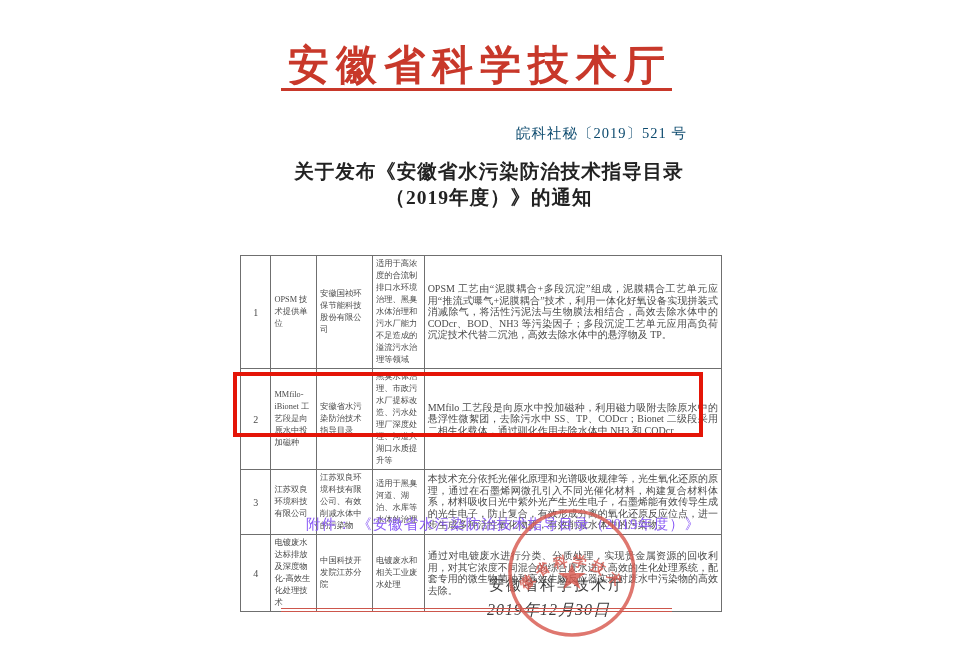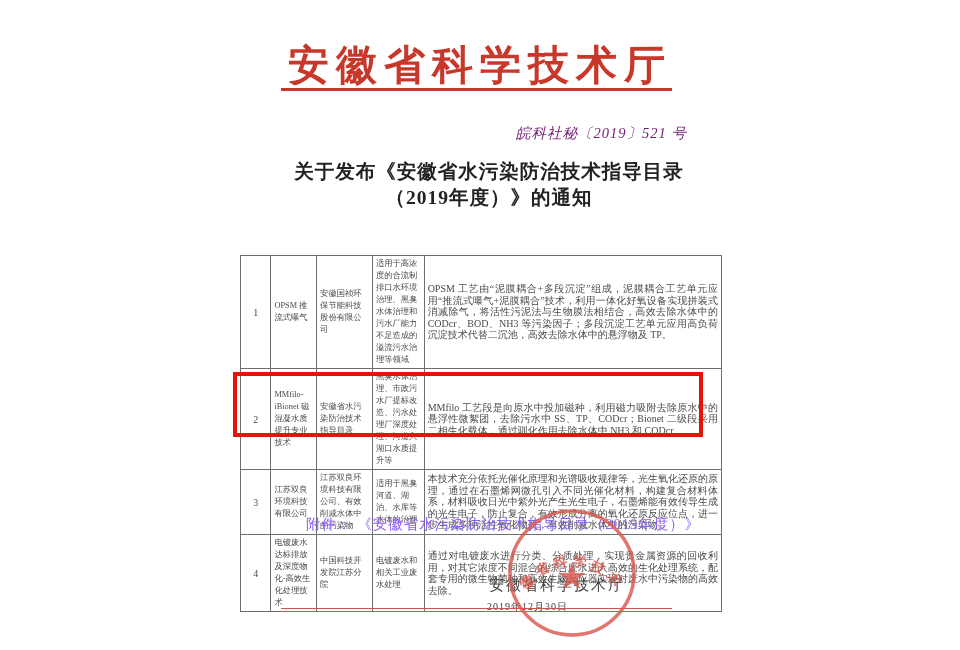--- a/index.html
+++ b/index.html
@@ -9,21 +9,21 @@
   }
   
   .letterhead{
     position:absolute;top:38px;left:0;width:100%;text-align:center;
     font-size:41px;font-weight:bold;color:#c8382a;letter-spacing:7px;
   }
   .red-rule{
     position:absolute;top:88px;left:281px;width:391px;height:3px;background:#c8382a;
   }
   .doc-number{
-    position:absolute;top:124px;left:516px;font-size:14.5px;color:#701a75;letter-spacing:1px;font-style:italic;
+    position:absolute;top:124px;left:516px;font-size:14.5px;color:#0c4a6e;letter-spacing:1px;
   }
   
   .notice-title{
     position:absolute;top:159px;left:0;width:978px;text-align:center;
     font-size:19.5px;font-weight:bold;color:#222;line-height:26px;letter-spacing:1px;
   }
   
   .doc-table{
     position:absolute;top:255px;left:240px;width:482px;
     border-collapse:collapse;table-layout:fixed;
@@ -41,21 +41,21 @@
   td.c-summary{line-height:11.5px;font-size:10px;text-align:justify;vertical-align:middle;}
   tr.r1{height:57px;} tr.r2{height:45px;} tr.r3{height:57px;} tr.r4{height:77px;}
   
   .highlight-box{
     position:absolute;left:233px;top:372px;width:462px;height:57px;
     border:4px solid #e41507;pointer-events:none;
   }
   
   .attachment{position:absolute;top:515px;left:306px;font-size:14.5px;color:#8b5cf6;letter-spacing:1px;}
   .signer{position:absolute;top:576px;left:489px;font-size:15px;color:#3d3d3d;letter-spacing:2px;}
-  .sign-date{position:absolute;top:600px;left:487px;font-size:10px;color:#3d3d3d;letter-spacing:1px;}
+  .sign-date{position:absolute;top:600px;left:487px;font-size:16px;color:#3d3d3d;letter-spacing:1px;font-style:italic;}
   .footer-rule{
     position:absolute;top:608px;left:281px;width:391px;height:2px;
     border-top:1.5px solid #cd564c;border-bottom:1.5px solid #cd564c;
   }
   
   .seal{position:absolute;top:505px;left:504px;width:136px;height:136px;opacity:.82;}
 </style>
 </head>
 <body>
 
@@ -74,28 +74,28 @@
     <colgroup>
       <col class="col-no">
         <col class="col-name">
         <col class="col-provider">
         <col class="col-scope">
         <col class="col-summary">
     </colgroup>
     <tbody>
     <tr class="r1">
       <td class="c-no">1</td>
-      <td class="c-name">OPSM 推流式曝气</td>
+      <td class="c-name">OPSM 技术提供单位</td>
       <td class="c-provider">安徽国祯环保节能科技股份有限公司</td>
       <td class="c-scope">适用于高浓度的合流制排口水环境治理、黑臭水体治理和污水厂能力不足造成的溢流污水治理等领域</td>
       <td class="c-summary">OPSM 工艺由“泥膜耦合+多段沉淀”组成，泥膜耦合工艺单元应用“推流式曝气+泥膜耦合”技术，利用一体化好氧设备实现拼装式消减除气，将活性污泥法与生物膜法相结合，高效去除水体中的 CODcr、BOD、NH3 等污染因子；多段沉淀工艺单元应用高负荷沉淀技术代替二沉池，高效去除水体中的悬浮物及 TP。</td>
     </tr>
     <tr class="r2">
       <td class="c-no">2</td>
-      <td class="c-name">MMfilo-iBionet 磁混凝水质提升专业技术</td>
+      <td class="c-name">MMfilo-iBionet 工艺段是向原水中投加磁种</td>
       <td class="c-provider">安徽省水污染防治技术指导目录</td>
       <td class="c-scope">黑臭水体治理、市政污水厂提标改造、污水处理厂深度处理、河道入湖口水质提升等</td>
       <td class="c-summary">MMfilo 工艺段是向原水中投加磁种，利用磁力吸附去除原水中的悬浮性微絮团，去除污水中 SS、TP、CODcr；Bionet 二级段采用二相生化载体，通过驯化作用去除水体中 NH3 和 CODcr。</td>
     </tr>
     <tr class="r3">
       <td class="c-no">3</td>
       <td class="c-name">江苏双良环境科技有限公司</td>
       <td class="c-provider">江苏双良环境科技有限公司、有效削减水体中的污染物</td>
       <td class="c-scope">适用于黑臭河道、湖泊、水库等水体的治理</td>
       <td class="c-summary">本技术充分依托光催化原理和光谱吸收规律等，光生氧化还原的原理，通过在石墨烯网微孔引入不同光催化材料，构建复合材料体系，材料吸收日光中紫外光产生光生电子，石墨烯能有效传导生成的光生电子，防止复合，有效形成分离的氧化还原反应位点，进一步生成多种活性氧化物质，有效削减水体中的污染物。</td>

